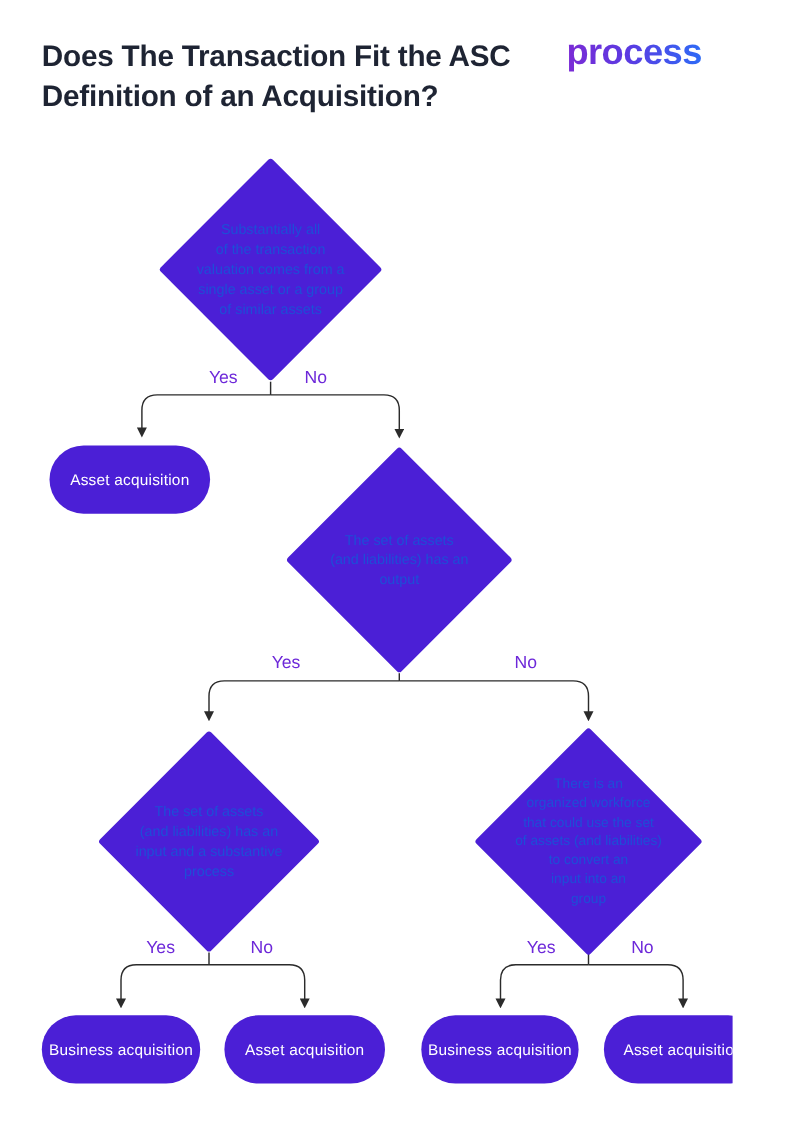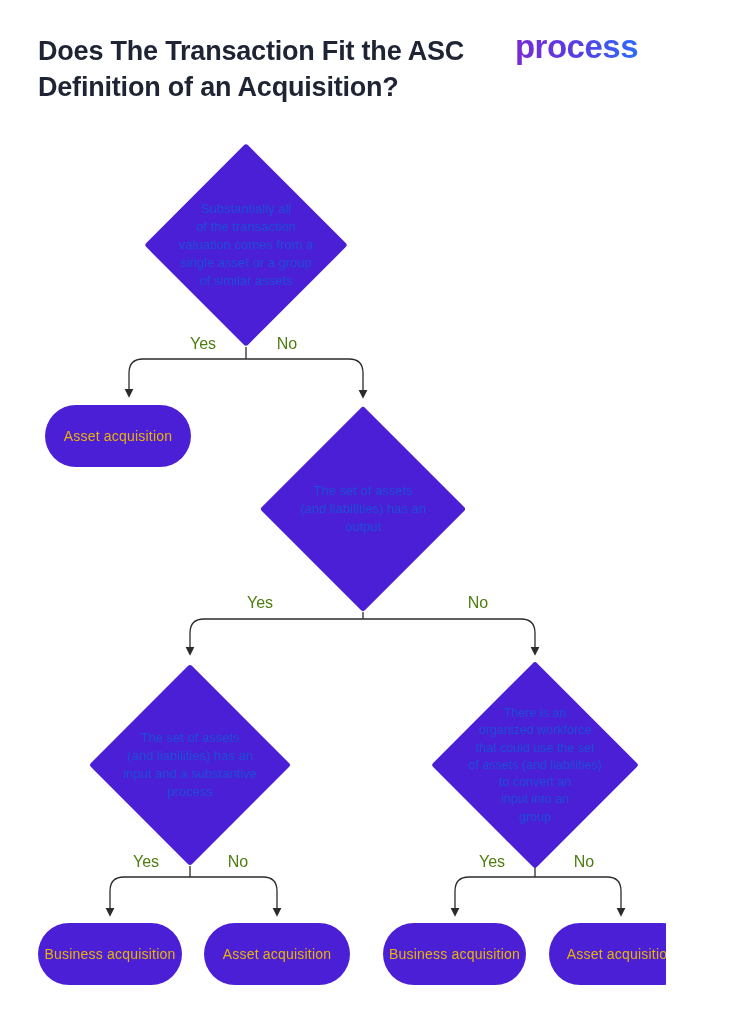--- a/index.html
+++ b/index.html
@@ -25,25 +25,25 @@
     background:#4b1fd6;border-radius:3px;
   }
   .diamond .label{
     position:absolute;left:50%;top:50%;transform:translate(-50%,-50%);
     width:260px;text-align:center;color:#1d4ed8;font-size:13px;line-height:1.38;
     white-space:pre-line;
   }
   .pill{
     position:absolute;background:#4b1fd6;border-radius:31px;
     display:flex;align-items:center;justify-content:center;
-    color:#eab308;font-size:14px;letter-spacing:0.2px;
+    color:#ffffff;font-size:14px;letter-spacing:0.2px;
   }
   .branch-label{
     position:absolute;transform:translate(-50%,-50%);
-    font-size:16px;color:#4d7c0f;
+    font-size:16px;color:#6d28d9;
   }
 </style>
 </head>
 <body>
 
 <div class="canvas">
 
   <div class="page-title">Does The Transaction Fit the ASC Definition of an Acquisition?</div>
   <div class="logo">process</div>
 

